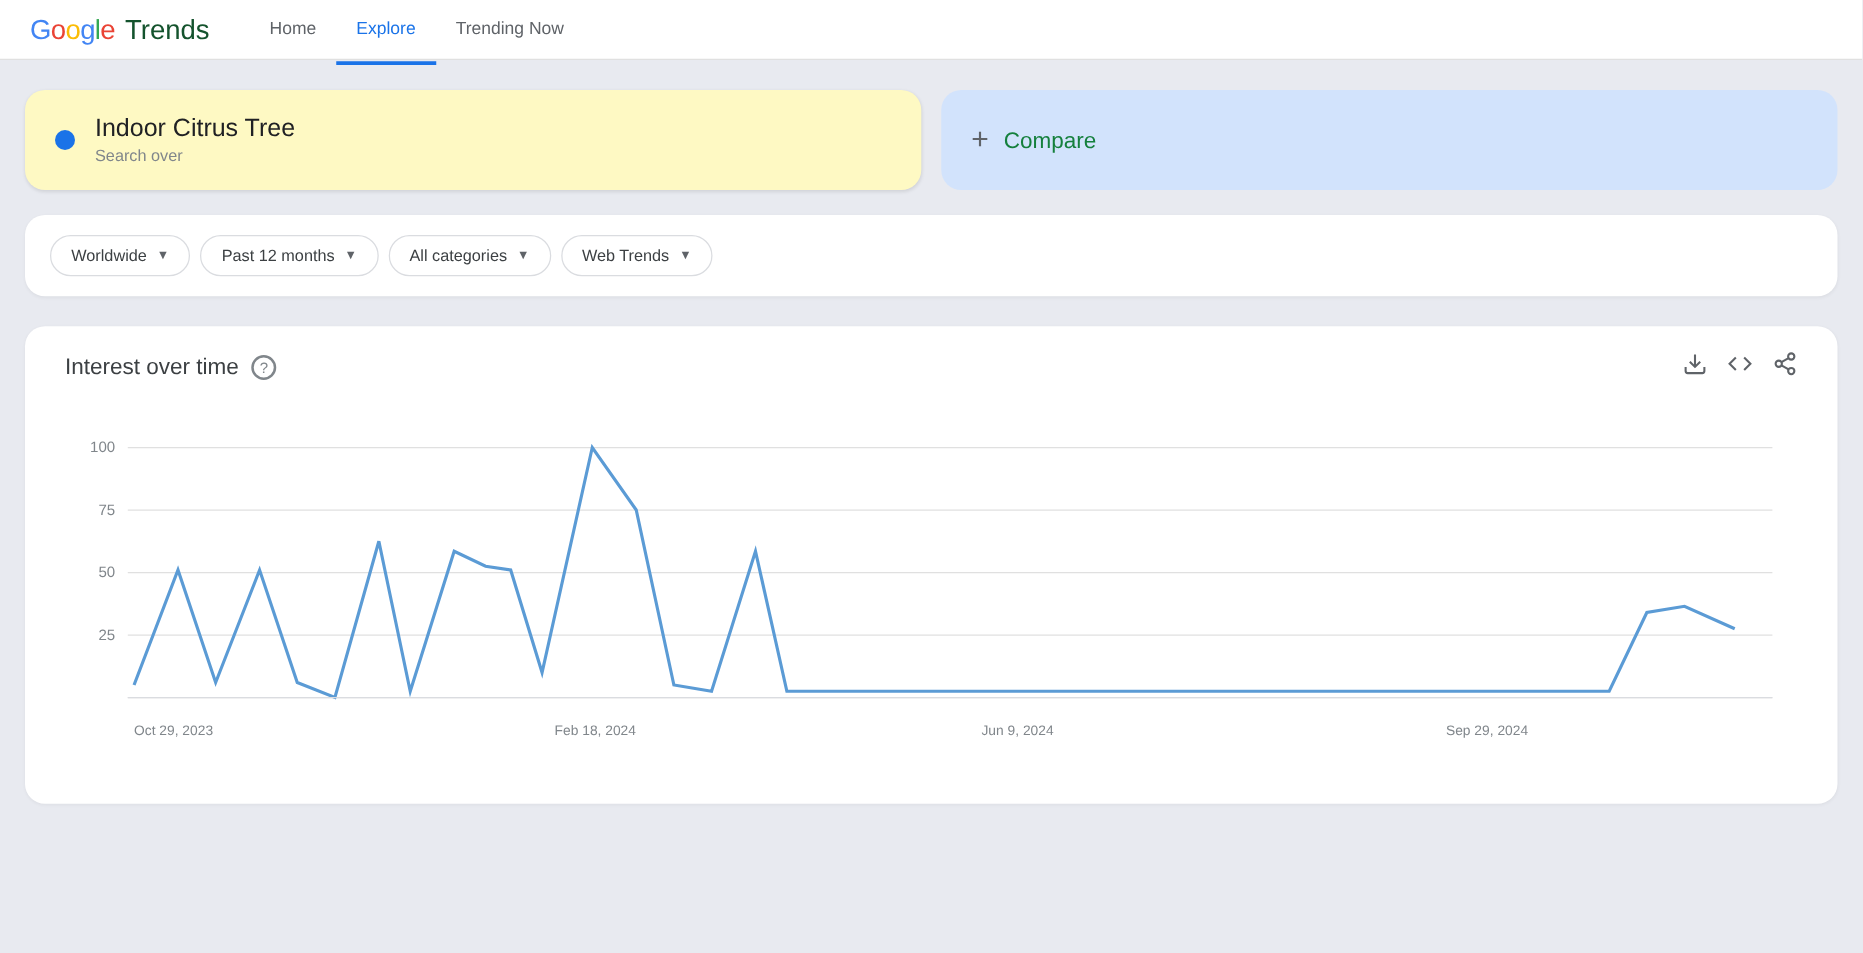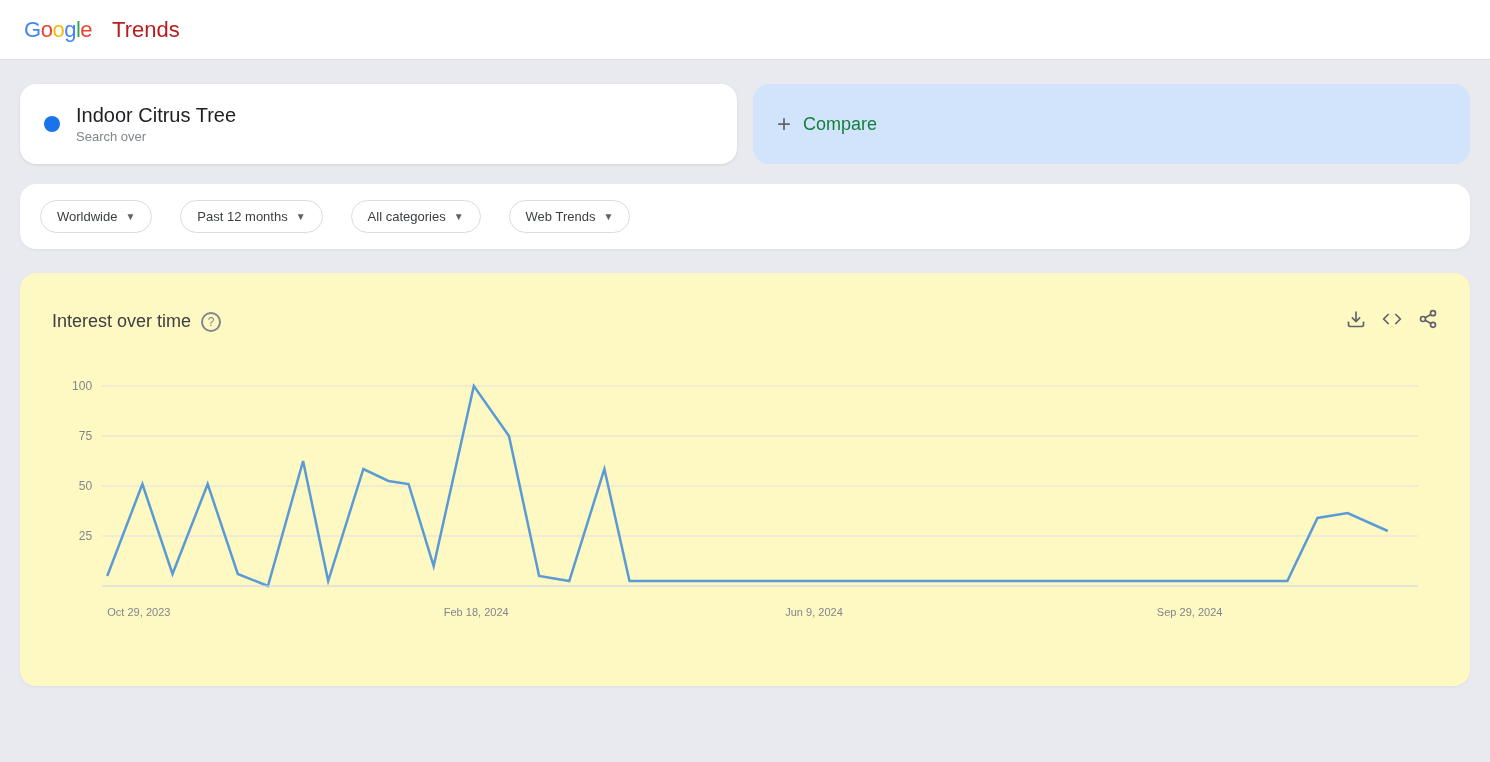--- a/index.html
+++ b/index.html
@@ -8,44 +8,44 @@
       background: #e8eaf0;
       min-height: 762px;
       width: 1490px;
     }
     
     .header {
       background: #fff;
       display: flex;
       align-items: center;
       padding: 0 24px;
-      height: 60px;
+      height: 48px;
       border-bottom: 1px solid #e0e0e0;
     }
     .logo {
       display: flex;
       align-items: center;
       margin-right: 32px;
     }
     .logo-google {
       font-size: 22px;
       font-weight: 400;
       letter-spacing: -0.5px;
     }
     .logo-g { color: #4285F4; }
     .logo-o1 { color: #EA4335; }
     .logo-o2 { color: #FBBC05; }
     .logo-g2 { color: #4285F4; }
     .logo-l { color: #34A853; }
     .logo-e { color: #EA4335; }
     .logo-trends {
       font-size: 22px;
-      color: #b91c1c;
+      color: #14532d;
       font-weight: 400;
-      margin-left: 20px;
+      margin-left: 8px;
     }
     .nav {
       display: flex;
       align-items: center;
       gap: 0;
       height: 100%;
     }
     .nav-item {
       display: flex;
       align-items: center;
@@ -67,21 +67,21 @@
       padding: 24px 20px;
     }
     
     .search-area {
       display: flex;
       gap: 16px;
       margin-bottom: 20px;
     }
     .search-box {
       flex: 1;
-      background: #ffffff;
+      background: #fef9c3;
       border-radius: 16px;
       padding: 20px 24px;
       display: flex;
       align-items: center;
       gap: 16px;
       box-shadow: 0 1px 3px rgba(0,0,0,0.1);
       max-width: 875px;
     }
     .search-dot {
       width: 16px;
@@ -119,21 +119,21 @@
       font-weight: 300;
     }
     .compare-label {
       font-size: 18px;
       color: #15803d;
       font-weight: 400;
     }
     
     .filters {
       display: flex;
-      gap: 28px;
+      gap: 8px;
       margin-bottom: 24px;
       background: #fff;
       border-radius: 16px;
       padding: 16px 20px;
       box-shadow: 0 1px 3px rgba(0,0,0,0.05);
     }
     .filter-btn {
       display: flex;
       align-items: center;
       gap: 8px;
@@ -145,23 +145,23 @@
       font-size: 13px;
       color: #3c4043;
       font-weight: 500;
     }
     .filter-chevron {
       font-size: 10px;
       color: #5f6368;
     }
     
     .chart-container {
-      background: #fef9c3;
+      background: #ffffff;
       border-radius: 16px;
-      padding: 36px 32px;
+      padding: 20px 32px;
       box-shadow: 0 1px 3px rgba(0,0,0,0.05);
     }
     .chart-header {
       display: flex;
       align-items: center;
       justify-content: space-between;
       margin-bottom: 32px;
     }
     .chart-title-area {
       display: flex;
@@ -208,20 +208,25 @@
 </head>
 <body>
 
 <div class="header">
   <div class="logo">
     <span class="logo-google">
       <span class="logo-g">G</span><span class="logo-o1">o</span><span class="logo-o2">o</span><span class="logo-g2">g</span><span class="logo-l">l</span><span class="logo-e">e</span>
     </span>
     <span class="logo-trends">Trends</span>
   </div>
+  <nav class="nav">
+    <a class="nav-item">Home</a>
+    <a class="nav-item active">Explore</a>
+    <a class="nav-item">Trending Now</a>
+  </nav>
 </div>
 
 <div class="main">
 
   <div class="search-area">
     <div class="search-box">
       <div class="search-dot"></div>
       <div class="search-text">
         <div class="search-term">Indoor Citrus Tree</div>
         <div class="search-type">Search over</div>

